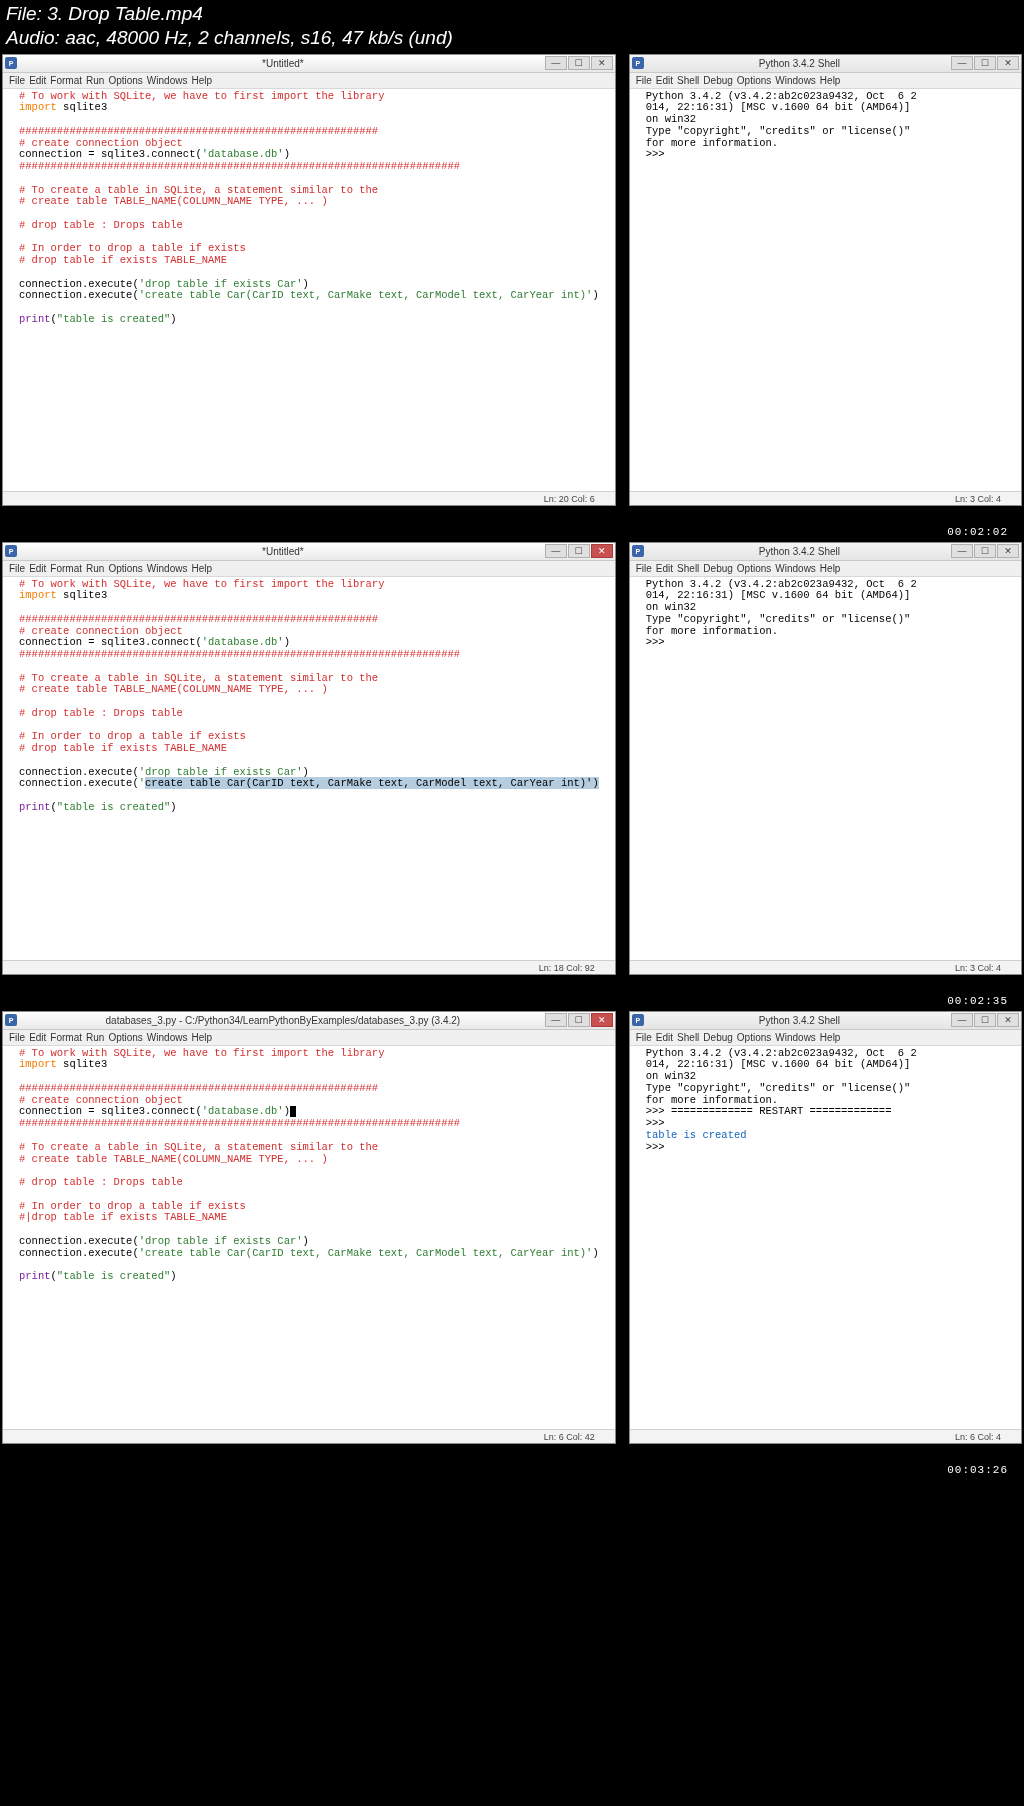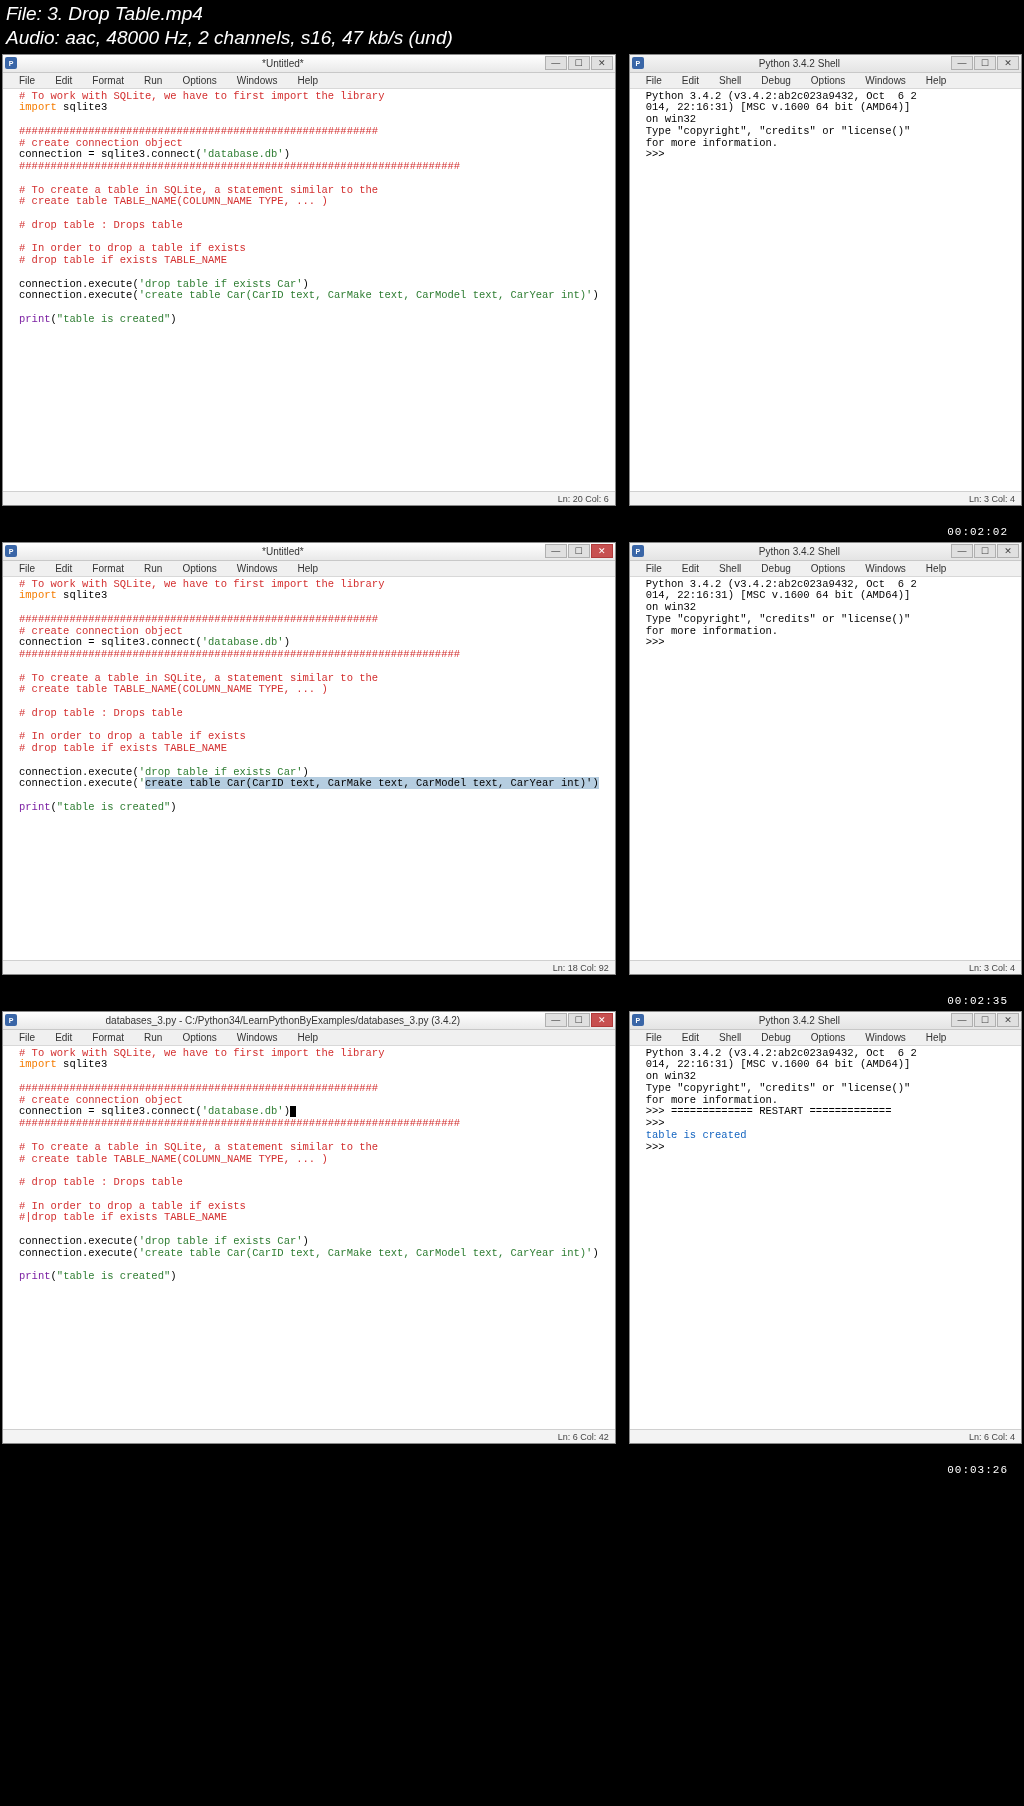--- a/index.html
+++ b/index.html
@@ -81,22 +81,22 @@
     font-size: 9px;
     display: flex; align-items: center; justify-content: center;
     color: #444;
   }
   .winbtn.close-active { background: #c75050; color: #fff; border-color: #b03a3a; }
   .menubar {
     height: 16px;
     background: #f0f0f0;
     display: flex;
     align-items: center;
-    gap: 20px;
-    padding: 0 16px;
+    gap: 4px;
+    padding: 0 6px;
     font-family: "Segoe UI", Arial, sans-serif;
     font-size: 10px;
     color: #333;
     border-bottom: 1px solid #d8d8d8;
   }
   .code-area {
     flex: 1;
     padding: 2px 16px;
     white-space: pre;
     line-height: 1.12;
@@ -115,21 +115,21 @@
     color: #000;
   }
   .statusbar {
     height: 14px;
     background: #f3f3f3;
     border-top: 1px solid #d0d0d0;
     font-family: "Segoe UI", Arial, sans-serif;
     font-size: 9px;
     color: #444;
     text-align: right;
-    padding: 0 6px;
+    padding: 0 20px;
     line-height: 14px;
   }
   .cursor-block {
     display:inline-block;width:6px;height:11px;background:#000;vertical-align:middle;
   }
 </style>
 </head>
 <body>
 
 <div class="meta-header">

